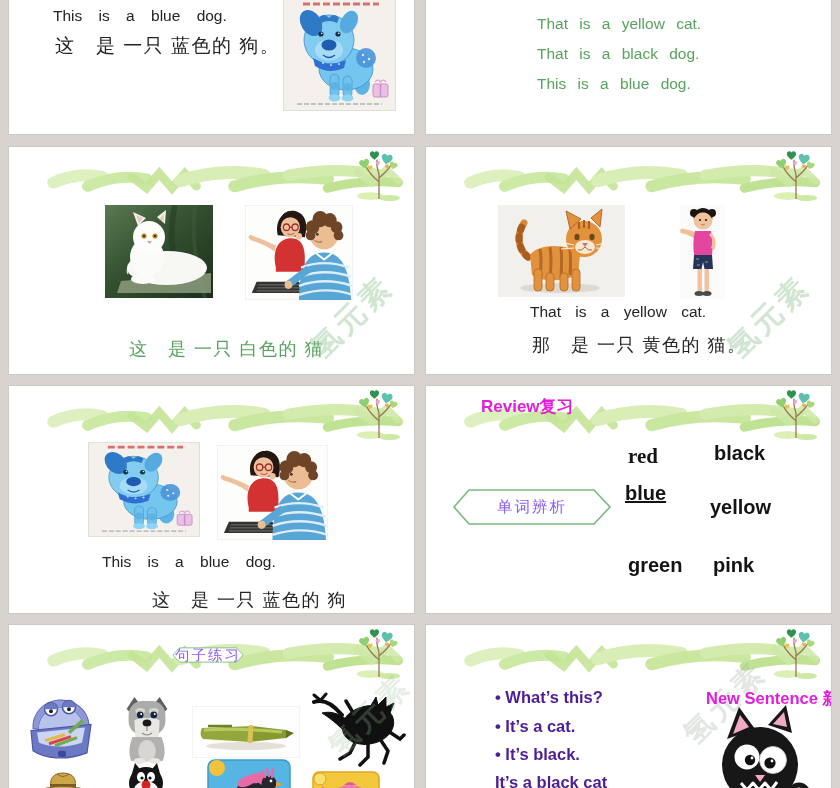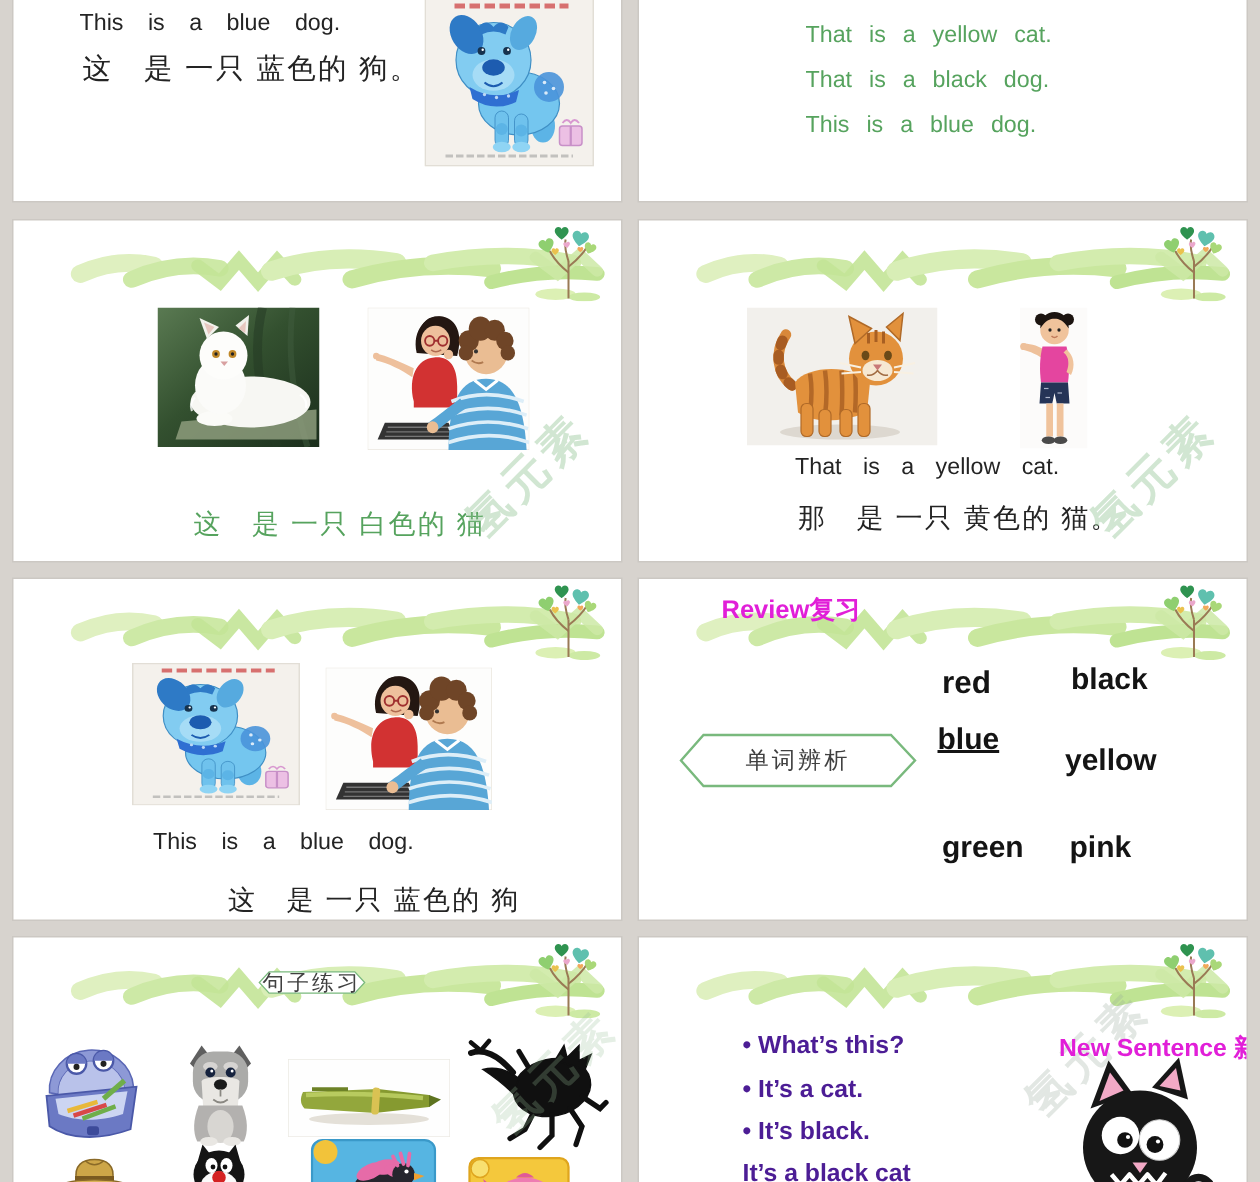--- a/index.html
+++ b/index.html
@@ -13,21 +13,21 @@
   .en{font-size:15.5px;color:#242424;white-space:nowrap;word-spacing:10px;}
   .en.wide{word-spacing:12px;}
   .zh{font-size:18px;color:#242424;white-space:nowrap;letter-spacing:1.5px;}
   .green{color:#56a35e;}
   .gline{font-size:15.5px;color:#56a35e;white-space:nowrap;word-spacing:7px;line-height:19px;}
   .heading{font-weight:bold;font-size:17px;color:#e11fd8;white-space:nowrap;margin-left:36px;}
   .word{font-weight:bold;font-size:20px;color:#141414;white-space:nowrap;}
   .bullet{font-weight:bold;font-size:16.5px;color:#4c1d95;white-space:nowrap;}
   .hex{display:flex;align-items:center;justify-content:center;}
   .hex svg{position:absolute;left:0;top:0;width:100%;height:100%;}
-  .hex .lbl{position:relative;font-size:15.5px;color:#404040;letter-spacing:2px;white-space:nowrap;}
+  .hex .lbl{position:relative;font-size:15.5px;color:#8b5cf6;letter-spacing:2px;white-space:nowrap;}
   .wm{font-size:30px;font-weight:bold;color:rgba(140,192,142,0.40);transform:rotate(-45deg);
       letter-spacing:4px;white-space:nowrap;pointer-events:none;}
   .wm.faint{color:rgba(150,190,150,0.25);}
   .wm.gray{color:rgba(150,168,155,0.28);}
 </style>
 </head>
 <body>
 
 <svg width="0" height="0" style="position:absolute;display:block" aria-hidden="true">
 <defs>
@@ -473,21 +473,21 @@
       <svg class="abs" style="left:347px;top:2px;width:46px;height:52px;">
           <use href="#sym-tree"></use>
         </svg>
       <div class="heading abs" style="left:19px;top:9px;">Review复习</div>
       <div class="hex abs" style="left:26px;top:102px;width:160px;height:38px;">
         <svg viewBox="0 0 160 38">
           <polygon points="17,2 142,2 158,19 142,36 17,36 2,19" fill="#ffffff" stroke="#79b97d" stroke-width="1.6"></polygon>
         </svg>
         <div class="lbl">单词辨析</div>
       </div>
-      <div class="word abs" style="left:202px;top:58px;font-size:21px;">red</div>
+      <div class="word abs" style="left:202px;top:58px;font-size:21px;font-family:Liberation Serif, serif;">red</div>
       <div class="word abs" style="left:288px;top:56px;">black</div>
       <div class="word abs" style="left:199px;top:96px;text-decoration:underline;">blue</div>
       <div class="word abs" style="left:284px;top:110px;">yellow</div>
       <div class="word abs" style="left:202px;top:168px;">green</div>
       <div class="word abs" style="left:287px;top:168px;">pink</div>
     </div>
   </div>
 
   <div class="slide" style="left:9px;top:625px;height:163px;">
     <div class="inner">

